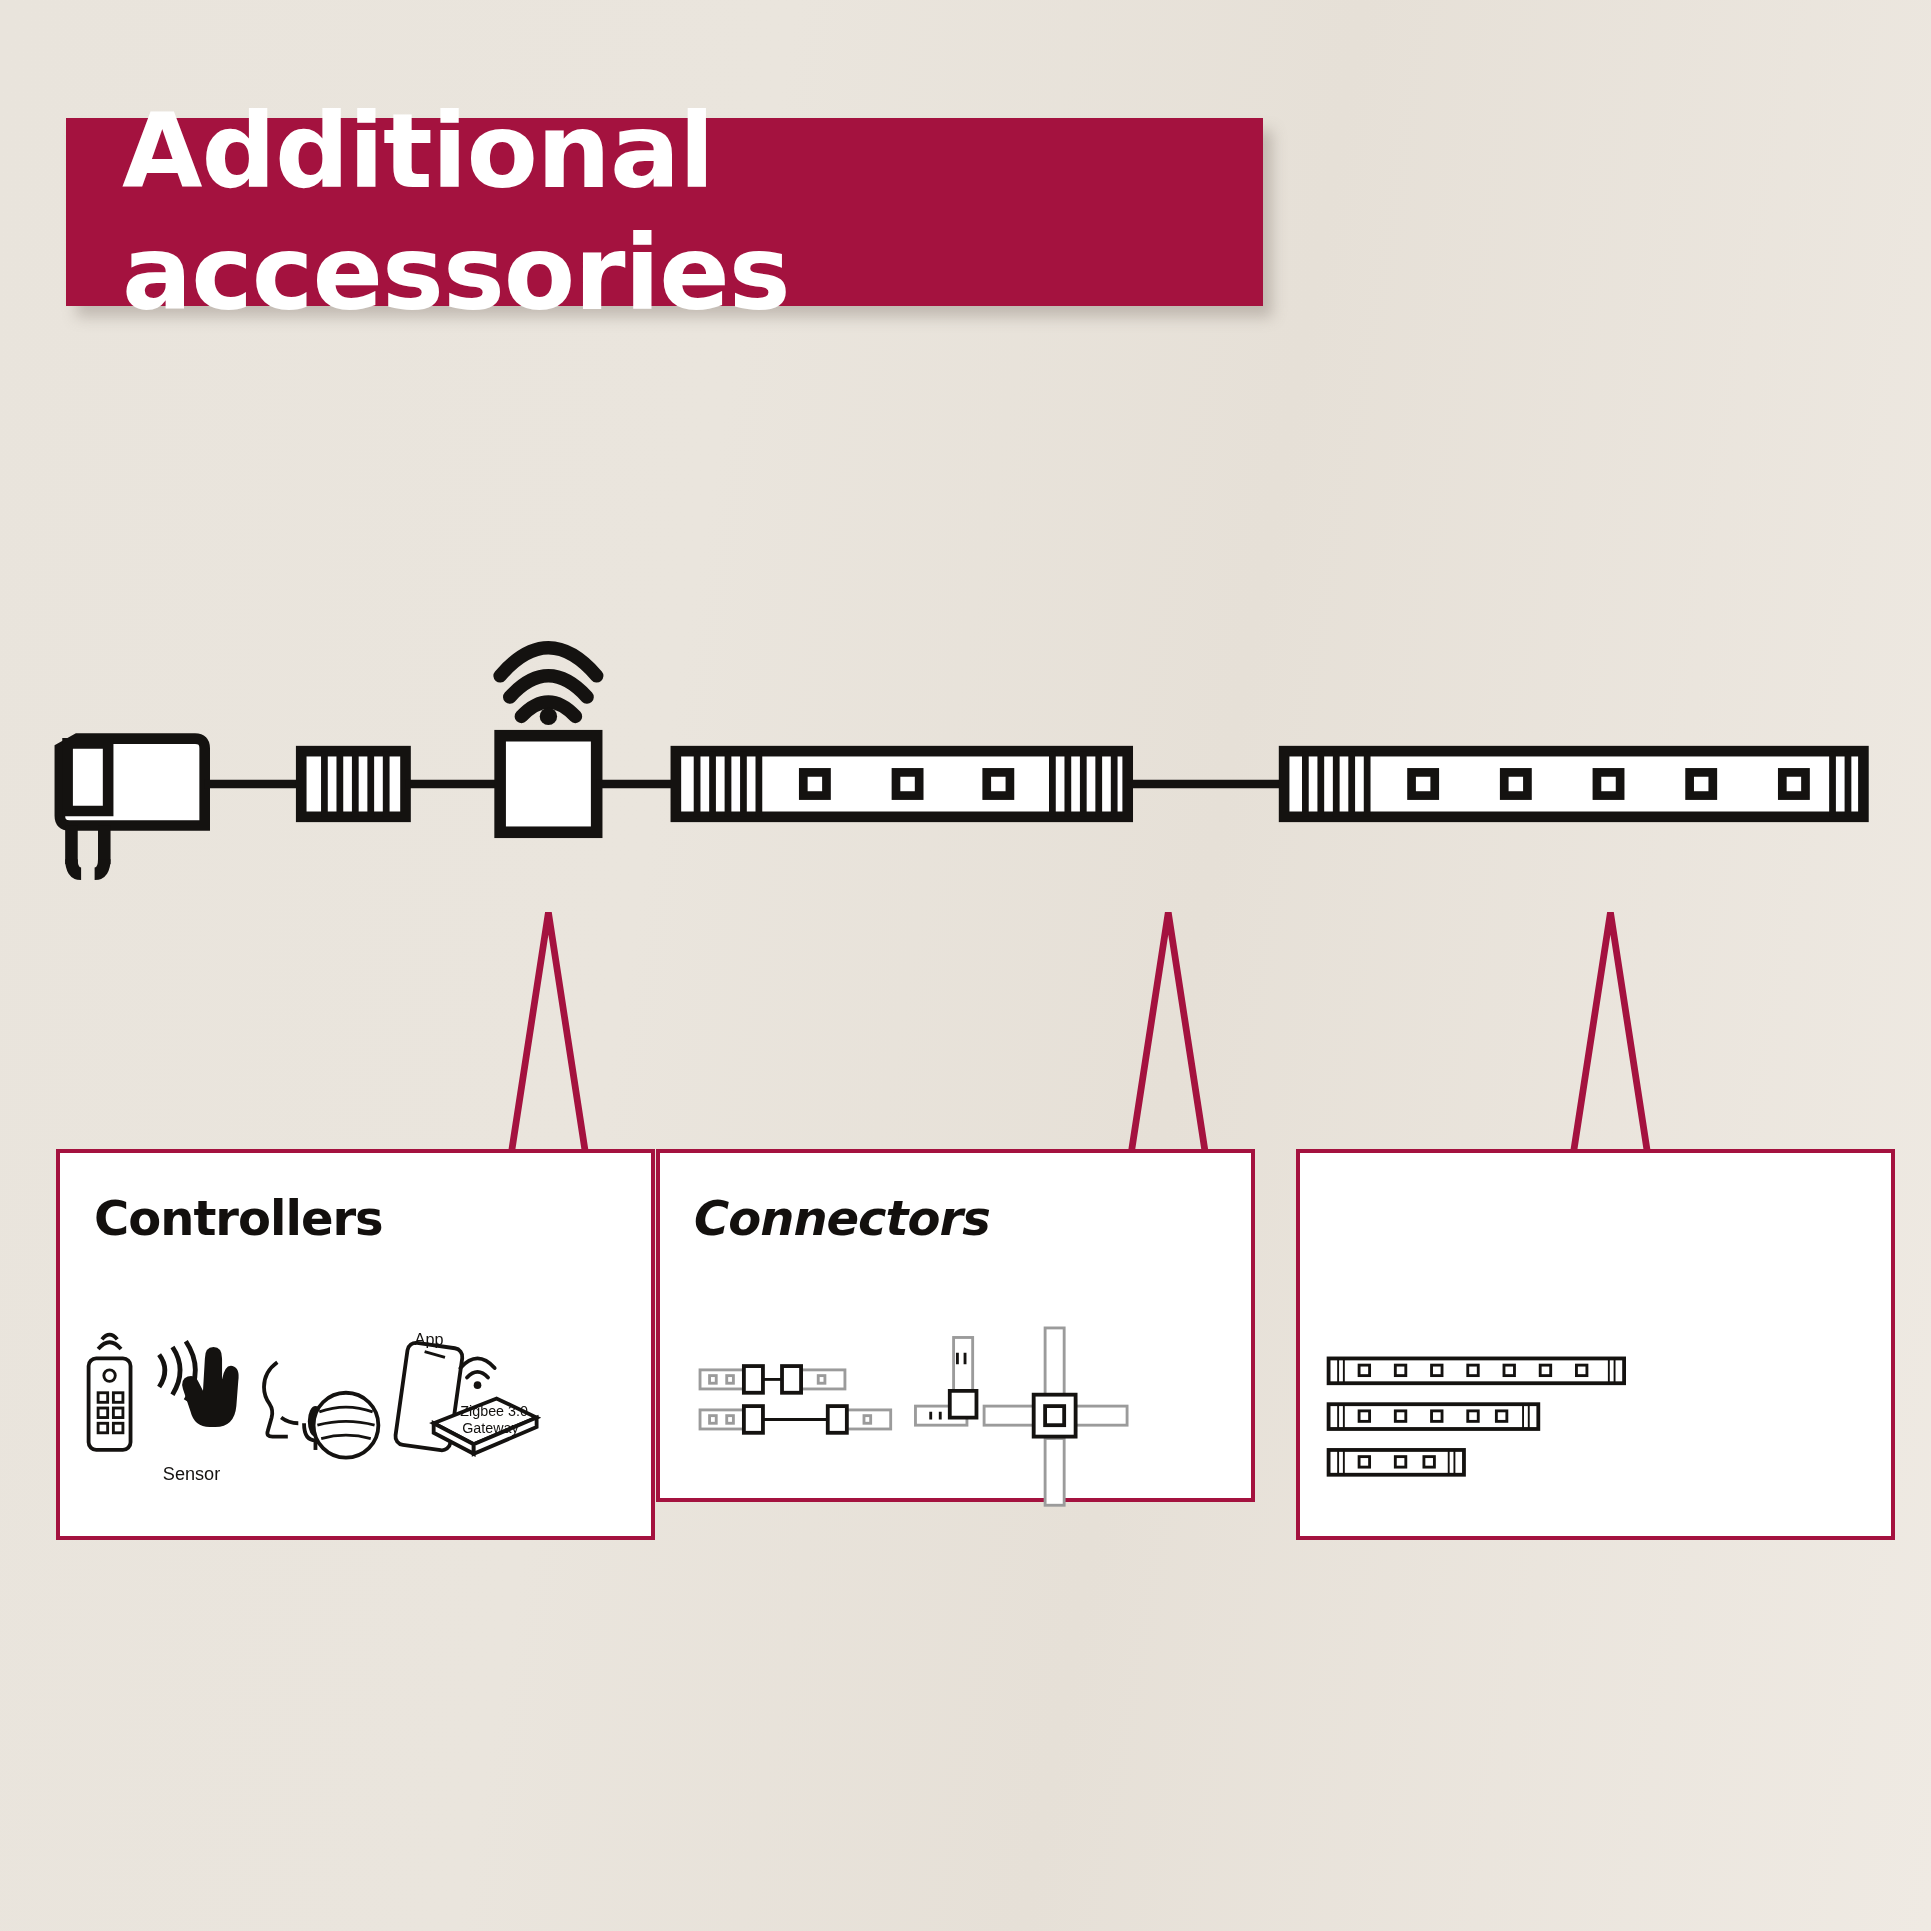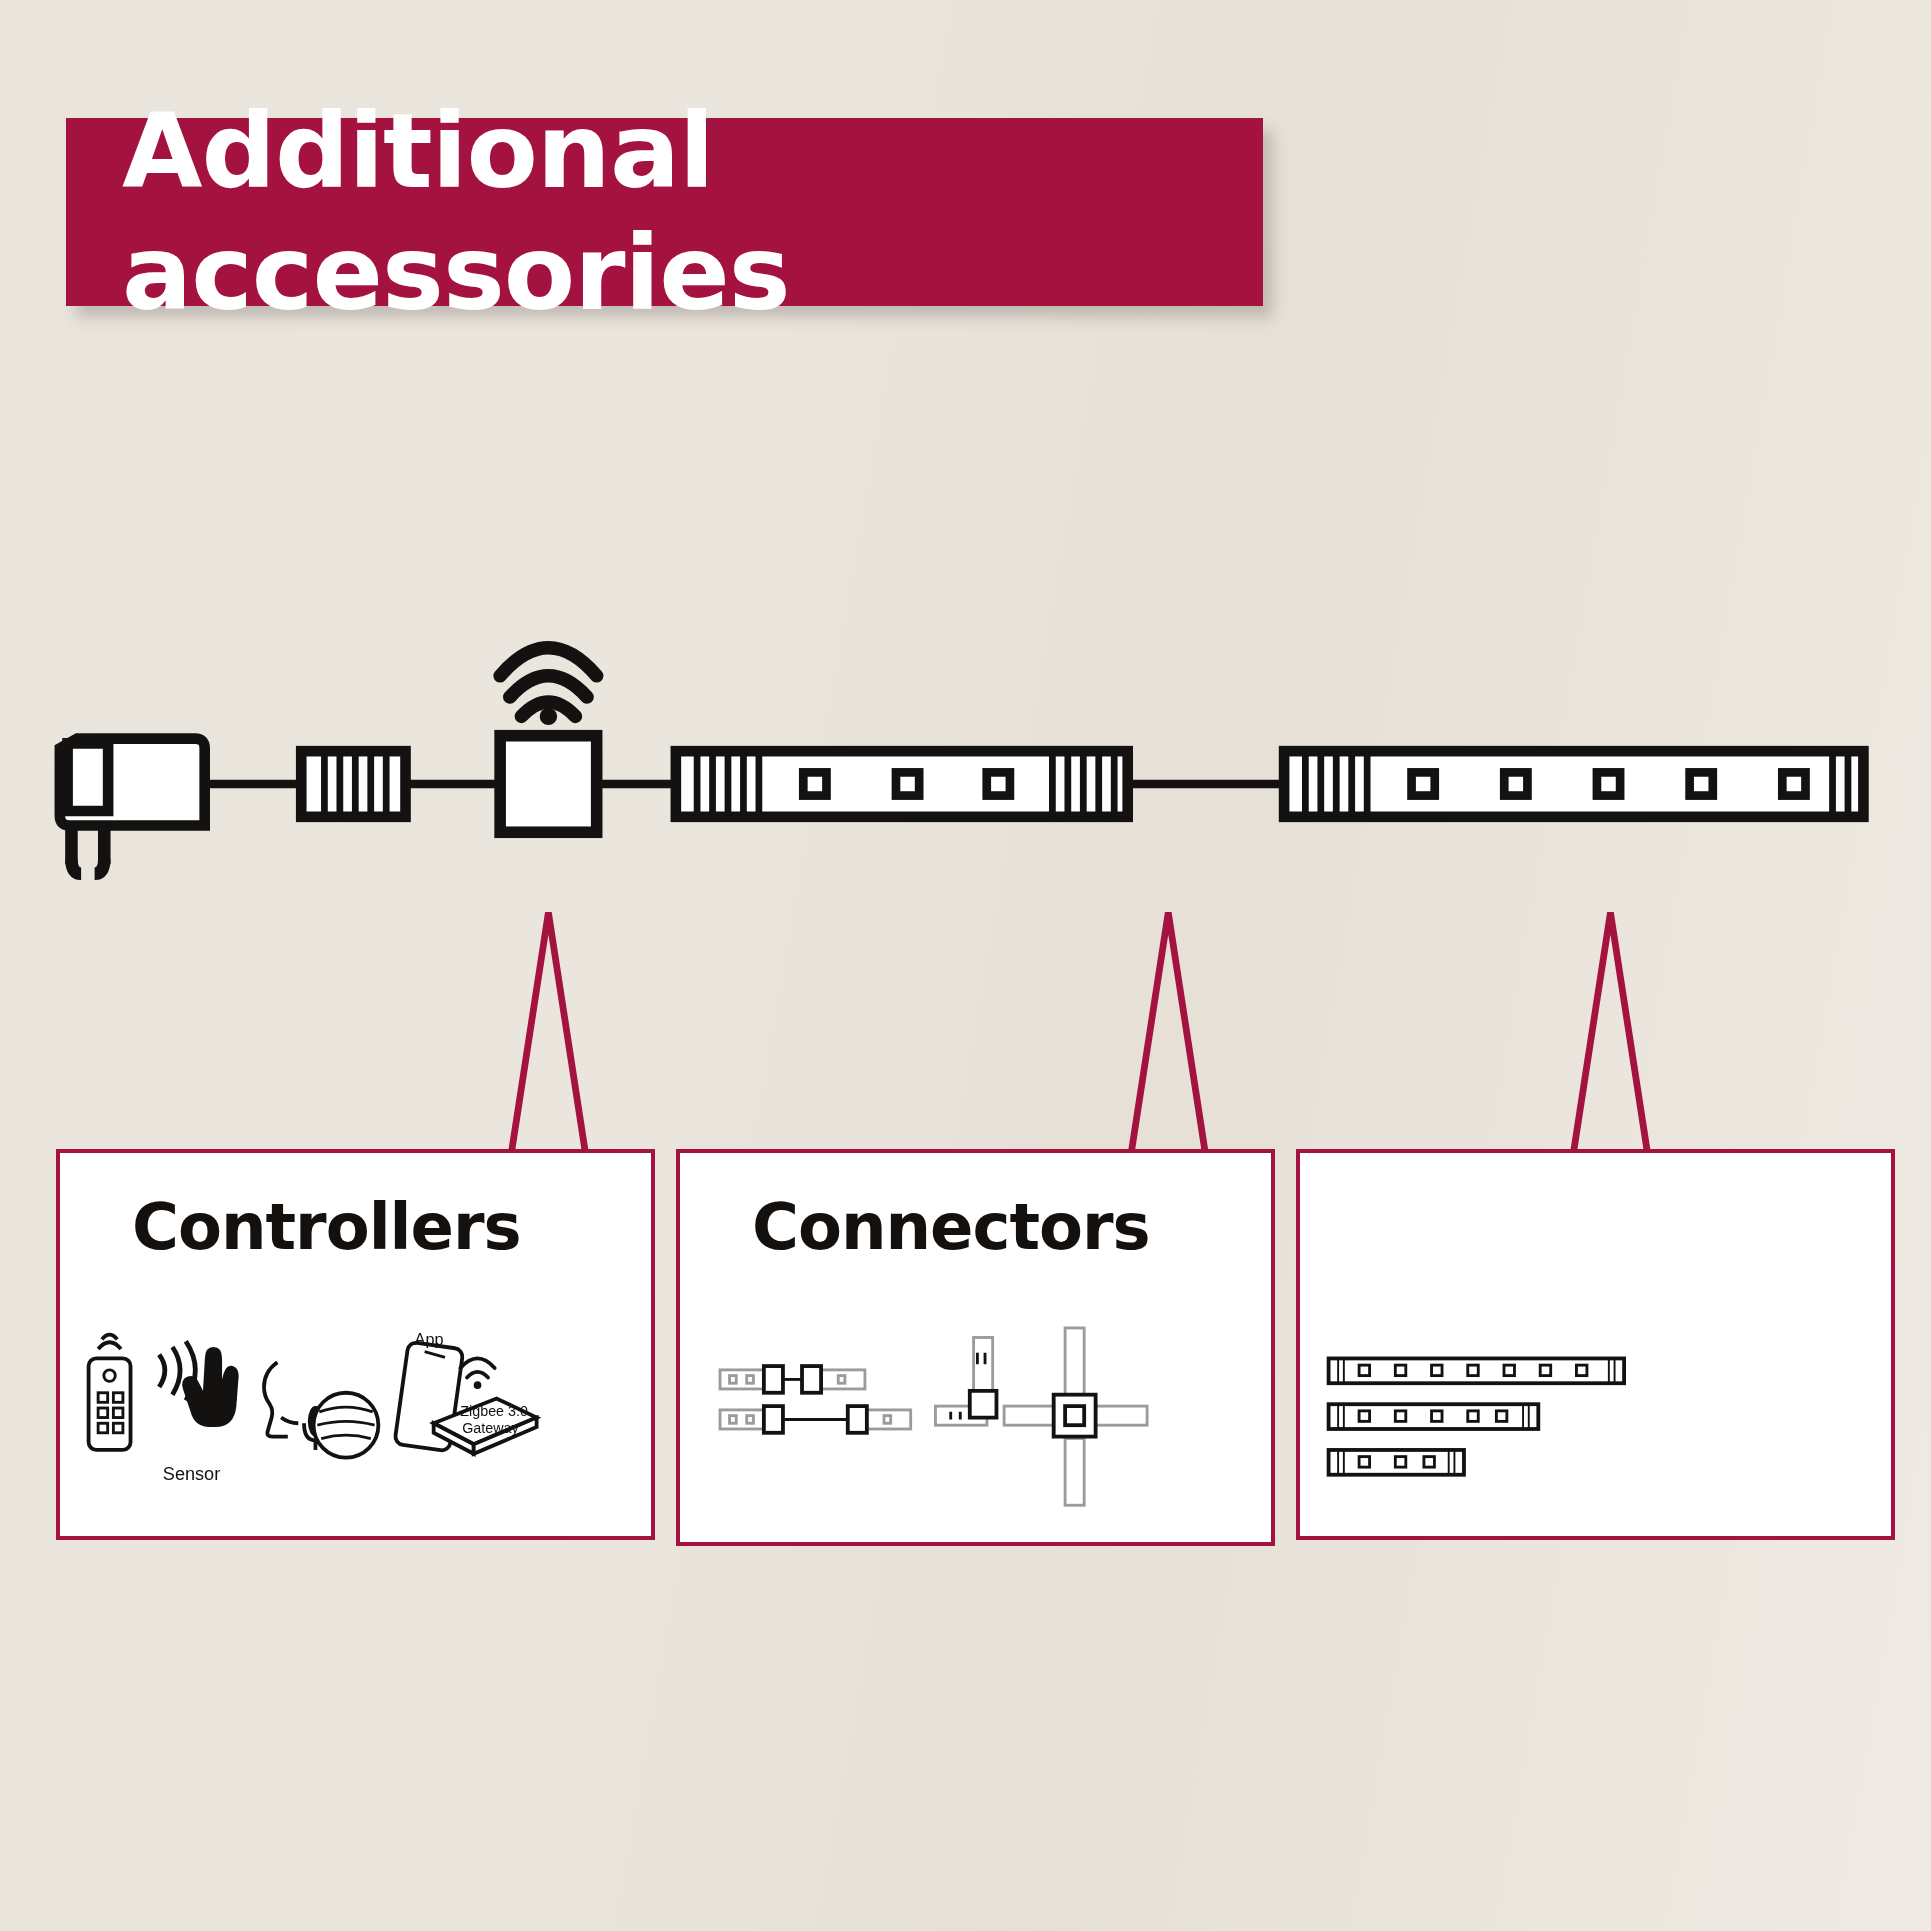--- a/index.html
+++ b/index.html
@@ -29,29 +29,29 @@
   .diagram{position:absolute;left:0;top:0;width:1931px;height:1931px;}
   
   .card{
     position:absolute;
     background:#ffffff;
     border:4.8px solid #a4123f;
     box-sizing:border-box;
   }
   .card h2{
     margin:0;
-    padding:37px 0 0 72px;
-    font-size:64px;
+    padding:37px 0 0 34px;
+    font-size:48px;
     font-weight:bold;
     color:#13100e;
     font-family:"DejaVu Sans",sans-serif;
     letter-spacing:-1px;
   }
   #card-controllers{left:56px;top:1149px;width:599px;height:391px;}
-  #card-connectors{left:676px;top:1149px;width:599px;height:397px;}
+  #card-connectors{left:656px;top:1149px;width:599px;height:353px;font-style:italic;}
   #card-extension{left:1296px;top:1149px;width:599px;height:391px;}
   .card-icons{position:absolute;left:0;top:145px;width:100%;height:241px;}
   .tiny-label{font-family:"Liberation Sans",sans-serif;}
 </style>
 </head>
 <body>
 
 <div class="banner">
   <h1>Additional accessories</h1>
 </div>

